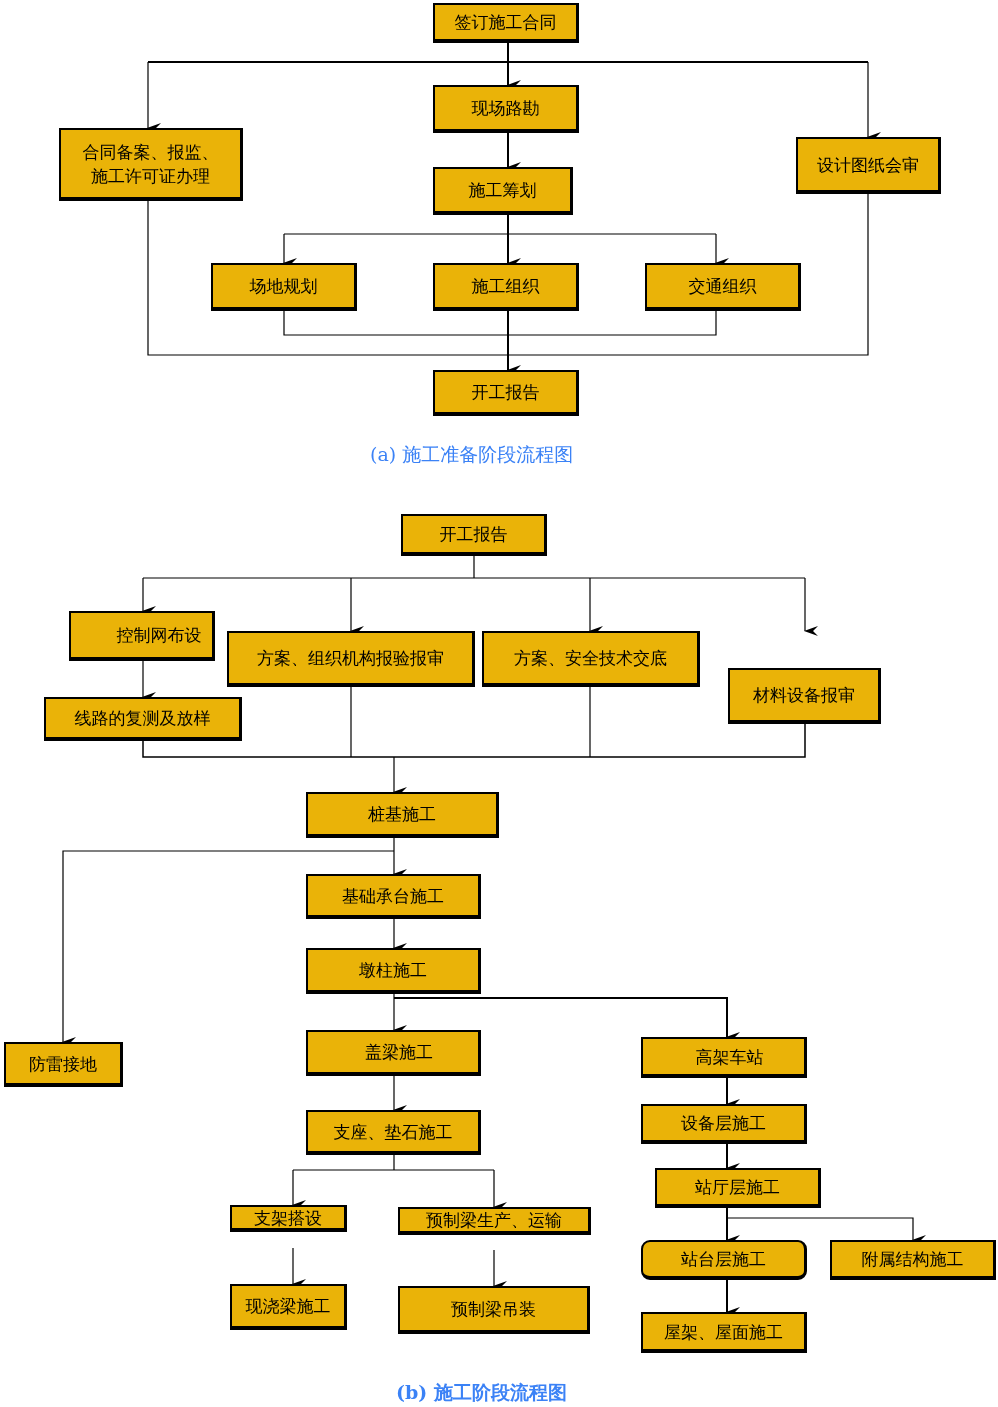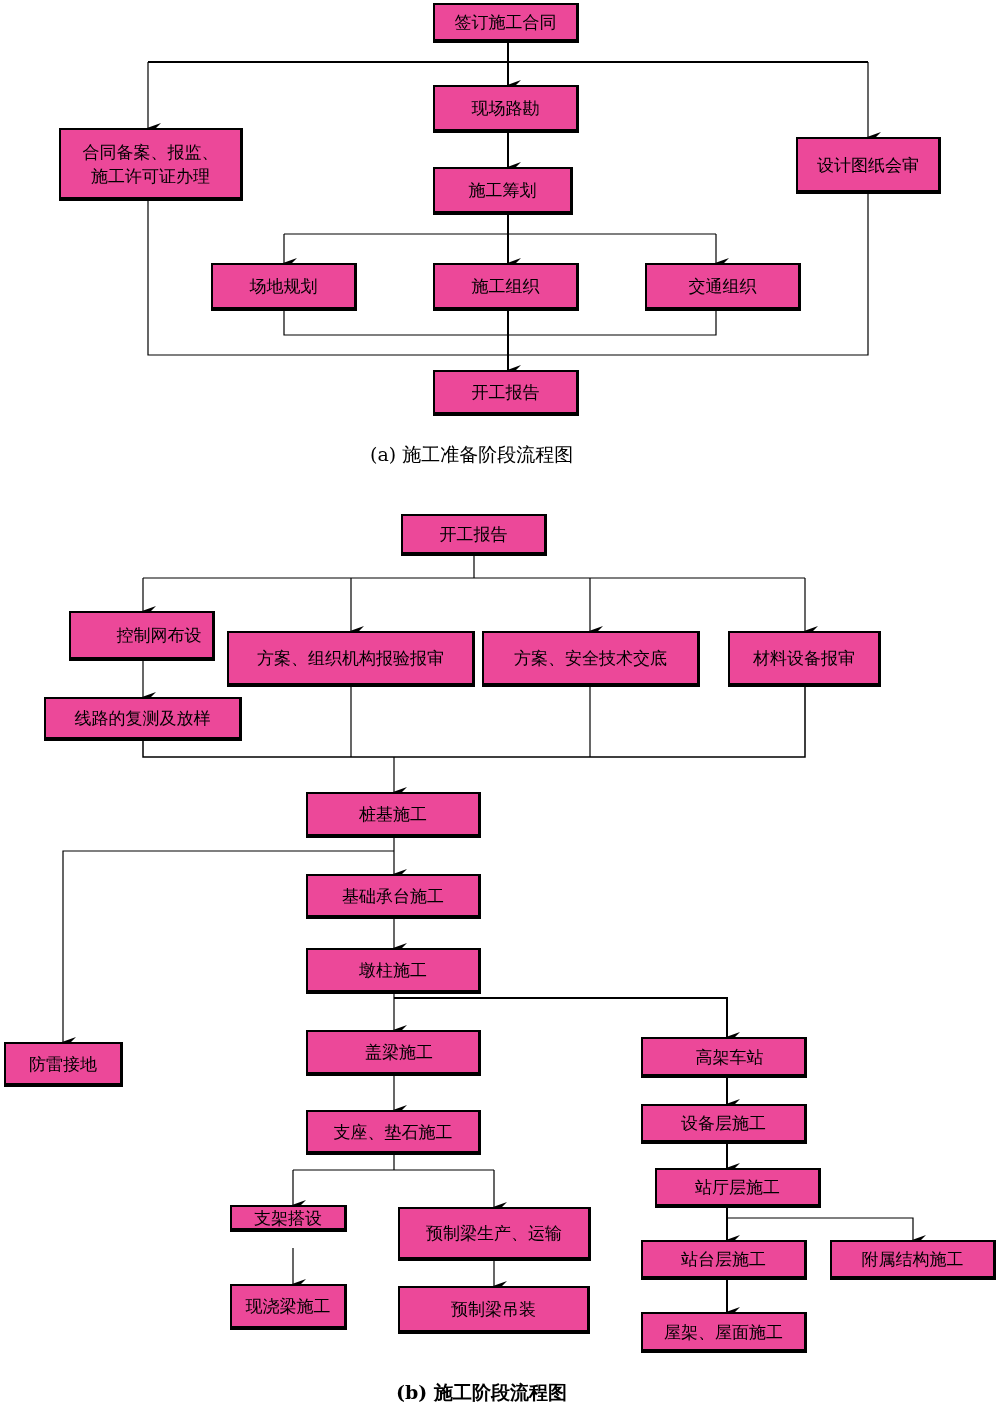--- a/index.html
+++ b/index.html
@@ -1,24 +1,24 @@
 <!DOCTYPE html>
 <html><head>
   <meta charset="utf-8">
   <style>
     html, body { margin: 0; padding: 0; background: #ffffff; }
     body { width: 998px; height: 1407px; position: relative; overflow: hidden;
            font-family: "DejaVu Sans", "Liberation Sans", sans-serif; color: #000; }
     #canvas { position: absolute; left: 0; top: 0; width: 998px; height: 1407px; }
     .node { position: absolute; box-sizing: border-box; border: 2px solid #000;
-            border-right-width: 3px; border-bottom-width: 4px; background: #ec4899;
+            border-right-width: 3px; border-bottom-width: 4px; background: #eab308;
             display: flex; align-items: center; justify-content: center;
             text-align: center; font-size: 17px; line-height: 24px; white-space: pre-line; }
     .caption { position: absolute; font-family: "DejaVu Serif", "Liberation Serif", serif;
-               font-size: 19px; color: #000000; white-space: nowrap; }
+               font-size: 19px; color: #3b82f6; white-space: nowrap; }
   </style>
 </head>
 <body>
 
 <svg id="canvas" xmlns="http://www.w3.org/2000/svg" width="998" height="1407">
   <defs>
     <marker id="arrow" viewBox="0 0 10 14" refX="5" refY="13" markerWidth="10" markerHeight="14" orient="auto-start-reverse" markerUnits="userSpaceOnUse">
       <path d="M0,0 L5,14 L10,0 L5,5 Z" fill="#000"></path>
     </marker>
   </defs>
@@ -75,31 +75,31 @@
 <div class="node" style="left:211px;top:263px;width:146px;height:48px;">场地规划</div>
 <div class="node" style="left:433px;top:263px;width:146px;height:48px;">施工组织</div>
 <div class="node" style="left:645px;top:263px;width:156px;height:48px;">交通组织</div>
 <div class="node" style="left:433px;top:370px;width:146px;height:46px;">开工报告</div>
 <div class="caption" style="left:370px;top:442px;">(a) 施工准备阶段流程图</div>
 
 <div class="node" style="left:401px;top:514px;width:146px;height:42px;">开工报告</div>
 <div class="node" style="left:69px;top:611px;width:146px;height:50px;padding-left:35px;">控制网布设</div>
 <div class="node" style="left:227px;top:631px;width:248px;height:56px;">方案、组织机构报验报审</div>
 <div class="node" style="left:482px;top:631px;width:218px;height:56px;">方案、安全技术交底</div>
-<div class="node" style="left:728px;top:631px;width:153px;height:56px;text-align:right;">材料设备报审</div>
+<div class="node" style="left:728px;top:668px;width:153px;height:56px;text-align:right;">材料设备报审</div>
 <div class="node" style="left:44px;top:697px;width:198px;height:44px;">线路的复测及放样</div>
-<div class="node" style="left:306px;top:792px;width:175px;height:46px;">桩基施工</div>
+<div class="node" style="left:306px;top:792px;width:193px;height:46px;">桩基施工</div>
 <div class="node" style="left:306px;top:874px;width:175px;height:45px;">基础承台施工</div>
 <div class="node" style="left:306px;top:948px;width:175px;height:46px;">墩柱施工</div>
 <div class="node" style="left:4px;top:1042px;width:119px;height:45px;">防雷接地</div>
 <div class="node" style="left:306px;top:1030px;width:175px;height:46px;padding-left:12px;">盖梁施工</div>
 <div class="node" style="left:641px;top:1037px;width:166px;height:41px;padding-left:12px;">高架车站</div>
 <div class="node" style="left:306px;top:1110px;width:175px;height:45px;">支座、垫石施工</div>
 <div class="node" style="left:641px;top:1104px;width:166px;height:40px;">设备层施工</div>
 <div class="node" style="left:641px;top:1168px;width:166px;height:40px;margin-left:14px;">站厅层施工</div>
 <div class="node" style="left:230px;top:1205px;width:117px;height:27px;">支架搭设</div>
-<div class="node" style="left:398px;top:1207px;width:193px;height:54px;">预制梁生产、运输</div>
-<div class="node" style="left:641px;top:1240px;width:166px;height:40px;">站台层施工</div>
+<div class="node" style="left:398px;top:1207px;width:193px;height:28px;">预制梁生产、运输</div>
+<div class="node" style="left:641px;top:1240px;width:166px;height:40px;border-radius:9px;">站台层施工</div>
 <div class="node" style="left:830px;top:1240px;width:166px;height:40px;">附属结构施工</div>
 <div class="node" style="left:230px;top:1284px;width:117px;height:46px;">现浇梁施工</div>
 <div class="node" style="left:398px;top:1286px;width:192px;height:48px;">预制梁吊装</div>
 <div class="node" style="left:641px;top:1312px;width:166px;height:41px;">屋架、屋面施工</div>
 <div class="caption" style="left:396px;top:1380px;font-weight:bold;">(b) 施工阶段流程图</div>
 
 </body></html>

